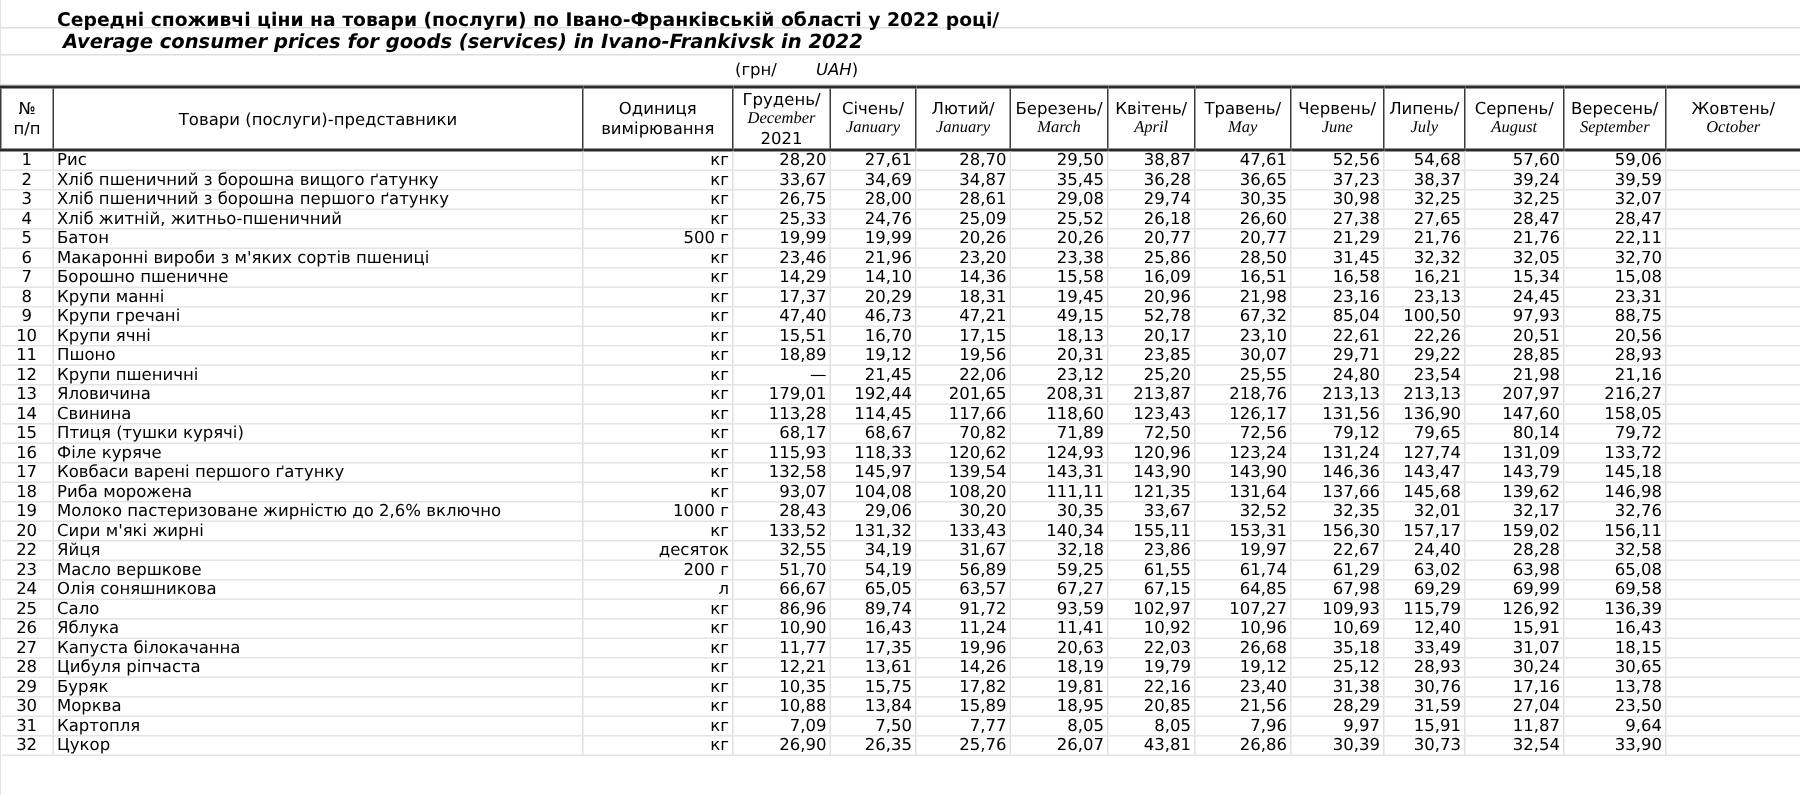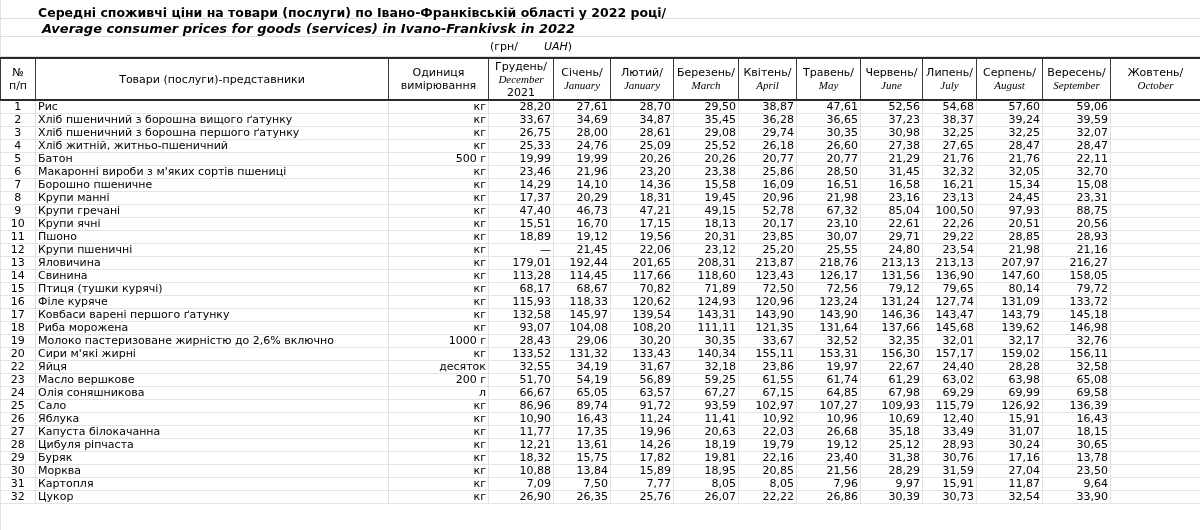--- a/index.html
+++ b/index.html
@@ -574,21 +574,21 @@
           <td class="val">25,12</td>
           <td class="val">28,93</td>
           <td class="val">30,24</td>
           <td class="val">30,65</td>
           <td class="val"></td>
         </tr>
         <tr>
           <td class="num">29</td>
           <td class="name bold-left sep-right">Буряк</td>
           <td class="unit sep-right">кг</td>
-          <td class="val">18,32</td>
+          <td class="val">10,35</td>
           <td class="val">15,75</td>
           <td class="val">17,82</td>
           <td class="val">19,81</td>
           <td class="val">22,16</td>
           <td class="val">23,40</td>
           <td class="val">31,38</td>
           <td class="val">30,76</td>
           <td class="val">17,16</td>
           <td class="val">13,78</td>
           <td class="val"></td>
@@ -626,21 +626,21 @@
           <td class="val"></td>
         </tr>
         <tr>
           <td class="num">32</td>
           <td class="name bold-left sep-right">Цукор</td>
           <td class="unit sep-right">кг</td>
           <td class="val">26,90</td>
           <td class="val">26,35</td>
           <td class="val">25,76</td>
           <td class="val">26,07</td>
-          <td class="val">22,22</td>
+          <td class="val">43,81</td>
           <td class="val">26,86</td>
           <td class="val">30,39</td>
           <td class="val">30,73</td>
           <td class="val">32,54</td>
           <td class="val">33,90</td>
           <td class="val"></td>
         </tr>
       </tbody>
   </table>
 </div>

